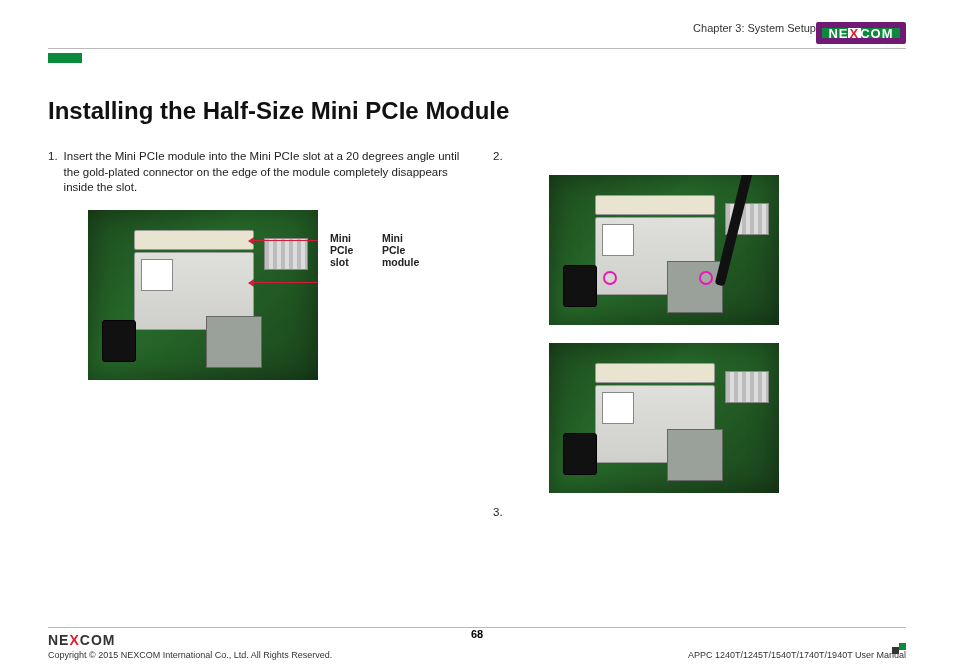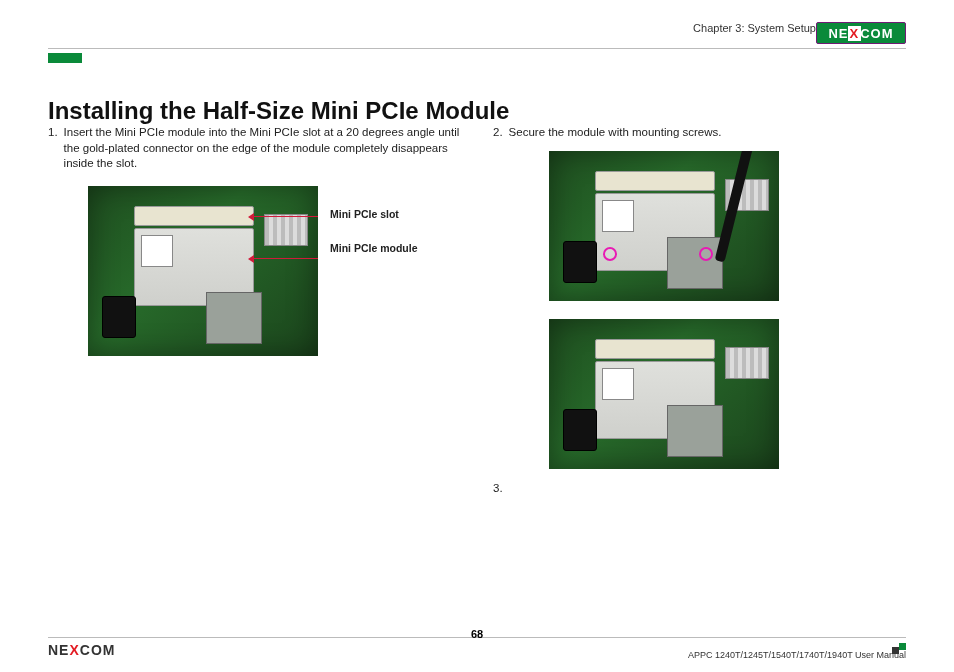--- a/index.html
+++ b/index.html
@@ -24,35 +24,35 @@
     margin-bottom: 4px;
   }
   .chapter {
     font-size: 11px;
     color: #333;
   }
   .logo-top {
     width: 90px; height: 22px;
     display: flex; align-items: center; justify-content: center;
     background: #0a8a3a;
-    border: 1px solid #701a75;
+    border: 6px solid #701a75;
     border-radius: 2px;
     position: relative;
     overflow: hidden;
   }
   .logo-top .txt {
     color: #fff; font-weight: bold; font-size: 13px; letter-spacing: 1px;
   }
   .logo-top .x { color: #e31b23; background:#fff; padding:0 2px; margin:0 -1px;}
   .green-tab {
     width: 34px; height: 10px; background: #0a8a3a; margin-top: 0;
   }
   .title {
     font-size: 24px; font-weight: bold; color: #111;
-    margin-top: 34px; 
+    margin-top: 34px; margin-bottom: 24px;
   }
   .columns {
     display: flex; gap: 32px;
   }
   .col { flex: 1; }
   .step {
     display: flex; gap: 6px; line-height: 1.35;
     font-size: 11.5px; color: #222; margin-bottom: 10px;
   }
   .step .num { flex: 0 0 auto; }
@@ -113,21 +113,21 @@
   .board .screwL, .board .screwR {
     position:absolute; width:14px; height:14px; border:2px solid #e81ab4;
     border-radius:50%; bottom:40px; background:rgba(255,255,255,.1);
   }
   .board .screwL{ left:54px; } .board .screwR{ left:150px; }
   .board .tool {
     position:absolute; top:-8px; right:40px; width:10px; height:120px;
     background:#111; transform: rotate(14deg); border-radius:4px;
   }
   .callouts {
-    display:flex; flex-direction:column; gap:22px; font-weight:bold; font-size:10.5px;
+    display:flex; gap:22px; font-weight:bold; font-size:10.5px;
     margin-top: 22px; width: 90px;
   }
   .figure-col2 { margin-left: 56px; }
   .board.sm { width:230px; height:150px; }
   .footer {
     position:absolute; bottom:12px; left:48px; right:48px;
     border-top:1px solid #bbb; padding-top:4px;
     display:flex; justify-content:space-between; align-items:flex-end;
     font-size:9px; color:#333;
   }
@@ -178,21 +178,20 @@
         <div class="callouts">
           <div>Mini PCIe slot</div>
           <div>Mini PCIe module</div>
         </div>
       </div>
     </div>
 
     <div class="col">
       <div class="step">
         <span class="num">2.</span>
-        <span>Secure the module with mounting screws.</span>
       </div>
       <div class="figure-col2">
         <div class="board sm">
           <div class="slot"></div>
           <div class="module"></div>
           <div class="heatsink"></div>
           <div class="sim"></div>
           <div class="sq"></div>
           <div class="screwL"></div>
           <div class="screwR"></div>
@@ -220,16 +219,17 @@
     <div class="g" style="margin-left:-2px;margin-top:-4px"></div>
 </div>
 
 <div class="footer">
   <div>
     <div class="logo-bot">
       <span>NE</span>
         <span class="x">X</span>
         <span>COM</span>
     </div>
+    <div>Copyright © 2015 NEXCOM International Co., Ltd. All Rights Reserved.</div>
   </div>
   <div class="page-num">68</div>
   <div>APPC 1240T/1245T/1540T/1740T/1940T User Manual</div>
 </div>
 
 </body></html>

